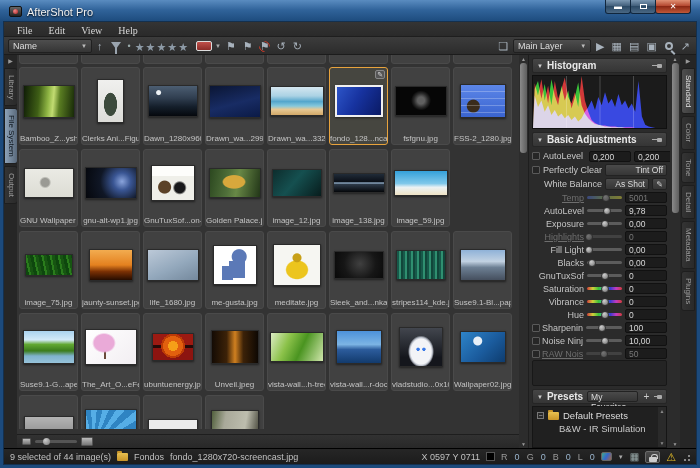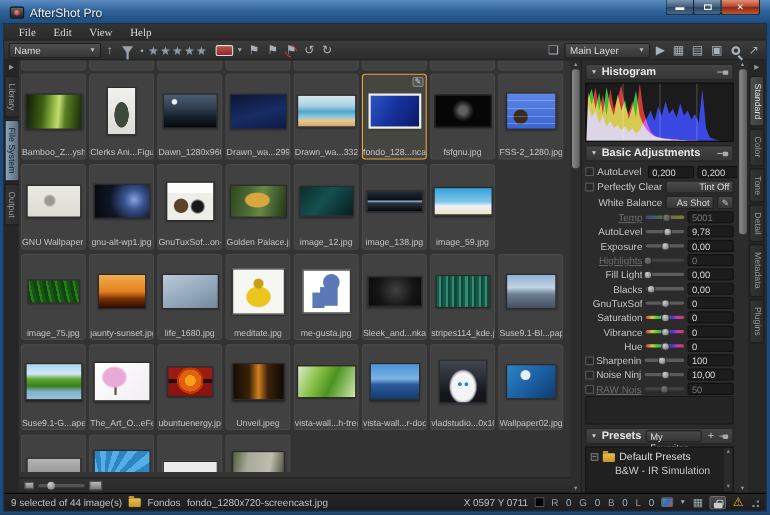--- a/index.html
+++ b/index.html
@@ -309,26 +309,26 @@
               </div>
               <div class="cell">
                 <div class="thumb" style="width: 44px; height: 32px; background: linear-gradient(rgb(242, 172, 80) 0%, rgb(228, 129, 31) 50%, rgb(122, 48, 4) 72%, rgb(38, 12, 0) 100%);"></div>
                 <div class="cell-label">jaunty-sunset.jpg</div>
               </div>
               <div class="cell">
                 <div class="thumb" style="width: 52px; height: 32px; background: linear-gradient(155deg, rgb(188, 201, 216) 0%, rgb(147, 168, 188) 55%, rgb(116, 136, 156) 100%);"></div>
                 <div class="cell-label">life_1680.jpg</div>
               </div>
               <div class="cell">
+                <div class="thumb" style="width: 44px; height: 40px; background: radial-gradient(8px at 60% 28%, rgb(91, 121, 183) 0px, rgb(91, 121, 183) 7px, transparent 8px), linear-gradient(rgb(91, 121, 183), rgb(91, 121, 183)) 26% 82% / 11px 14px no-repeat, linear-gradient(rgb(91, 121, 183), rgb(91, 121, 183)) 60% 70% / 16px 17px no-repeat, rgb(255, 255, 255);"></div>
+                <div class="cell-label">me-gusta.jpg</div>
+              </div>
+              <div class="cell">
                 <div class="thumb" style="width: 48px; height: 42px; background: radial-gradient(5px at 50% 32%, rgb(200, 160, 24) 0px, rgb(200, 160, 24) 4px, transparent 5px), radial-gradient(13px 11px at 50% 62%, rgb(236, 197, 30) 0px, rgb(236, 197, 30) 80%, transparent 90%), rgb(246, 246, 242);"></div>
                 <div class="cell-label">meditate.jpg</div>
-              </div>
-              <div class="cell">
-                <div class="thumb" style="width: 44px; height: 40px; background: radial-gradient(8px at 60% 28%, rgb(91, 121, 183) 0px, rgb(91, 121, 183) 7px, transparent 8px), linear-gradient(rgb(91, 121, 183), rgb(91, 121, 183)) 26% 82% / 11px 14px no-repeat, linear-gradient(rgb(91, 121, 183), rgb(91, 121, 183)) 60% 70% / 16px 17px no-repeat, rgb(255, 255, 255);"></div>
-                <div class="cell-label">me-gusta.jpg</div>
               </div>
               <div class="cell">
                 <div class="thumb" style="width: 50px; height: 28px; background: radial-gradient(circle at 52% 45%, rgb(64, 64, 64) 0%, rgb(22, 22, 22) 55%, rgb(9, 9, 9) 100%);"></div>
                 <div class="cell-label">Sleek_and...nkahn.jpg</div>
               </div>
               <div class="cell">
                 <div class="thumb" style="width: 50px; height: 30px; background: repeating-linear-gradient(90deg, rgb(23, 89, 74) 0px, rgb(23, 89, 74) 2px, rgb(47, 143, 112) 2px, rgb(47, 143, 112) 4px, rgb(17, 70, 58) 4px, rgb(17, 70, 58) 6px);"></div>
                 <div class="cell-label">stripes114_kde.jpg</div>
               </div>
               <div class="cell">

